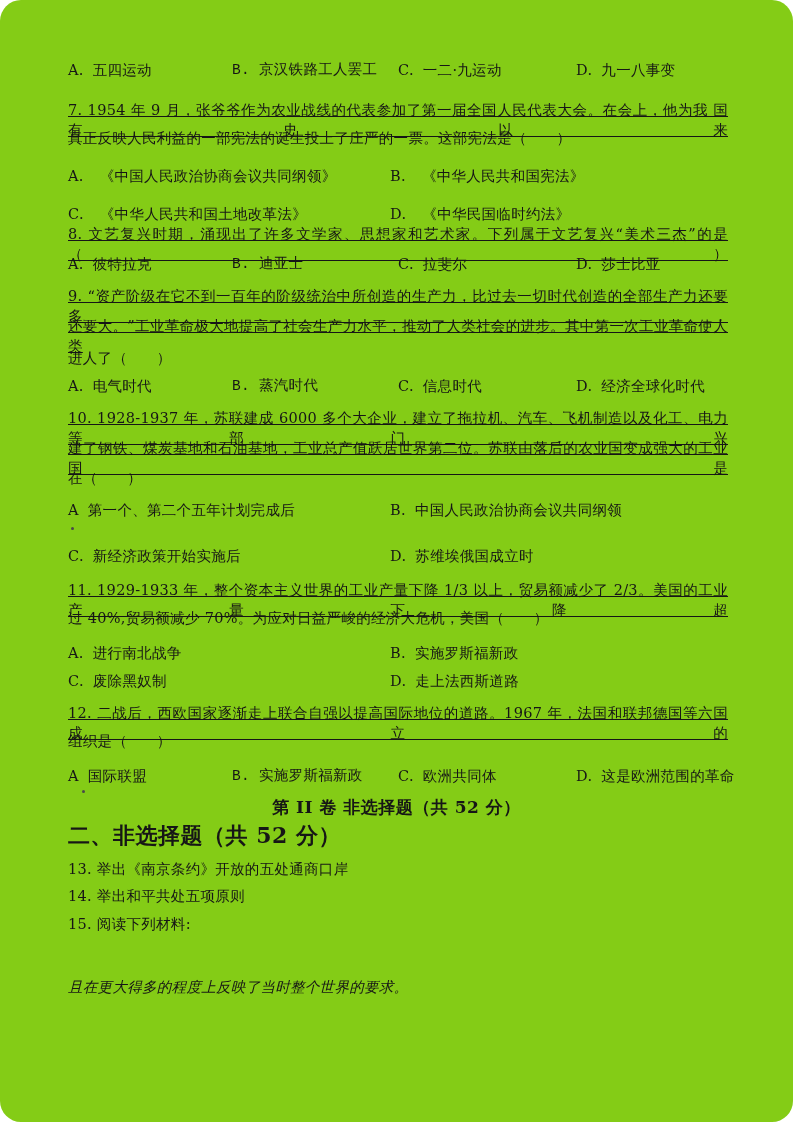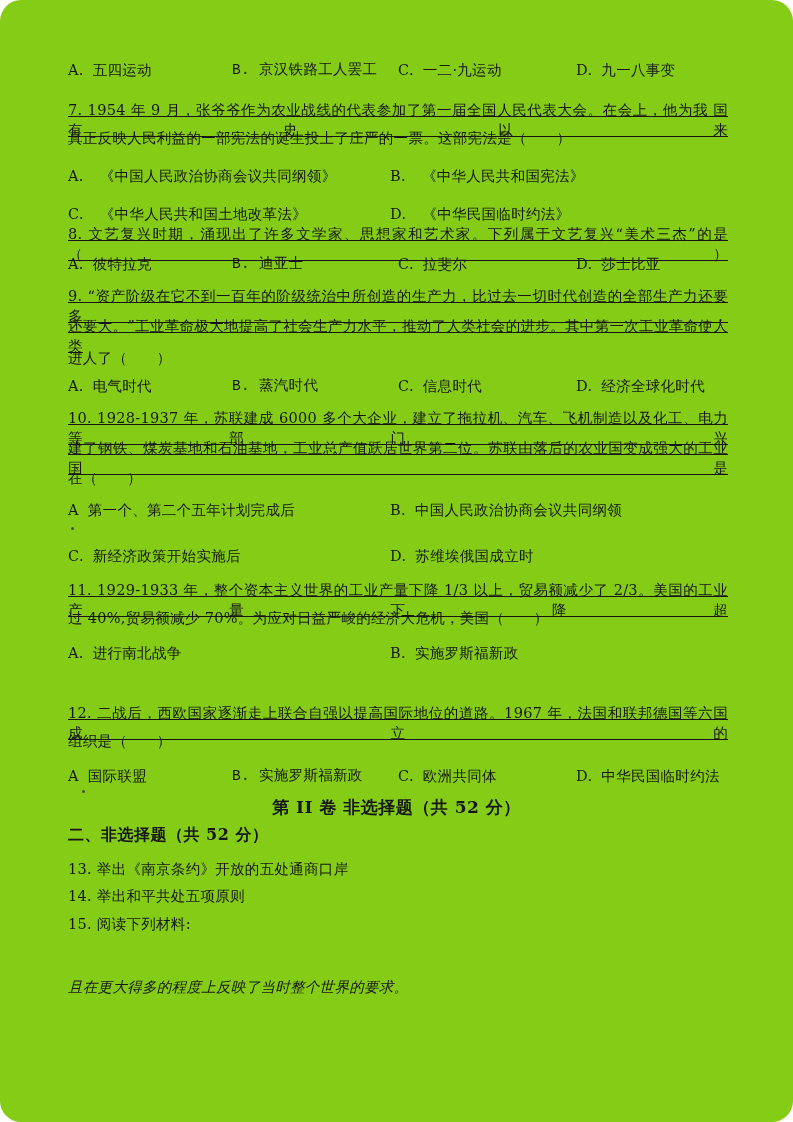--- a/index.html
+++ b/index.html
@@ -21,21 +21,21 @@
   .fill{white-space:normal;text-align:justify;text-align-last:justify;text-decoration:underline;}
   
   .opt{position:absolute;top:0;white-space:nowrap;}
   .ol{display:inline-block;margin-right:9px;}
   .wide .ol{margin-right:16px;}
   
   .p1{left:0;} .p2{left:164px;font-family:Liberation Mono, monospace;} .p3{left:330px;} .p4{left:508px;}
   
   .q2{left:322px;}
   .center-line{left:0;width:793px;text-align:center;font-weight:bold;font-size:17px;letter-spacing:0.5px;}
-  .bold-line{font-weight:bold;font-size:16px;letter-spacing:0.5px;}
+  .bold-line{font-weight:bold;font-size:22px;letter-spacing:0.5px;}
   .kai{font-style:italic;}
   .m1{left:96px;width:632px;}
   .dot{position:absolute;width:3px;height:3px;background:#4a4a4a;border-radius:50%;}
 </style>
 </head>
 <body>
 
 <div class="page">
 
   <div class="line" style="top:60px">
@@ -86,28 +86,32 @@
     <span class="opt p1"><span class="ol">C.</span><span>新经济政策开始实施后</span></span>
     <span class="opt q2"><span class="ol">D.</span><span>苏维埃俄国成立时</span></span>
   </div>
 
   <div class="line fill" style="top:580px">11. 1929-1933 年，整个资本主义世界的工业产量下降 1/3 以上，贸易额减少了 2/3。美国的工业产量下降超</div>
   <div class="line" style="top:608px">过 40%,贸易额减少 70%。为应对日益严峻的经济大危机，美国（　　）</div>
   <div class="line" style="top:643px">
     <span class="opt p1"><span class="ol">A.</span><span>进行南北战争</span></span>
     <span class="opt q2"><span class="ol">B.</span><span>实施罗斯福新政</span></span>
   </div>
+  <div class="line" style="top:671px">
+    <span class="opt p1"><span class="ol">C.</span><span>废除黑奴制</span></span>
+    <span class="opt q2"><span class="ol">D.</span><span>走上法西斯道路</span></span>
+  </div>
 
   <div class="line fill" style="top:703px">12. 二战后，西欧国家逐渐走上联合自强以提高国际地位的道路。1967 年，法国和联邦德国等六国成立的</div>
   <div class="line" style="top:731px">组织是（　　）</div>
   <div class="line" style="top:766px">
     <span class="opt p1"><span class="ol">A</span><span>国际联盟</span></span>
     <span class="opt p2"><span class="ol">B.</span><span>实施罗斯福新政</span></span>
     <span class="opt p3"><span class="ol">C.</span><span>欧洲共同体</span></span>
-    <span class="opt p4"><span class="ol">D.</span><span>中华民国临时约法</span></span>
+    <span class="opt p4"><span class="ol">D.</span><span>这是欧洲范围的革命</span></span>
   </div>
   <div class="dot" style="left:82px;top:790px"></div>
 
   <div class="line center-line" style="top:797px">第 II 卷 非选择题（共 52 分）</div>
   <div class="line bold-line" style="top:825px">二、非选择题（共 52 分）</div>
 
   <div class="line" style="top:859px">13. 举出《南京条约》开放的五处通商口岸</div>
   <div class="line" style="top:886px">14. 举出和平共处五项原则</div>
   <div class="line" style="top:914px">15. 阅读下列材料:</div>
   <div class="line kai" style="top:977px">且在更大得多的程度上反映了当时整个世界的要求。</div>

